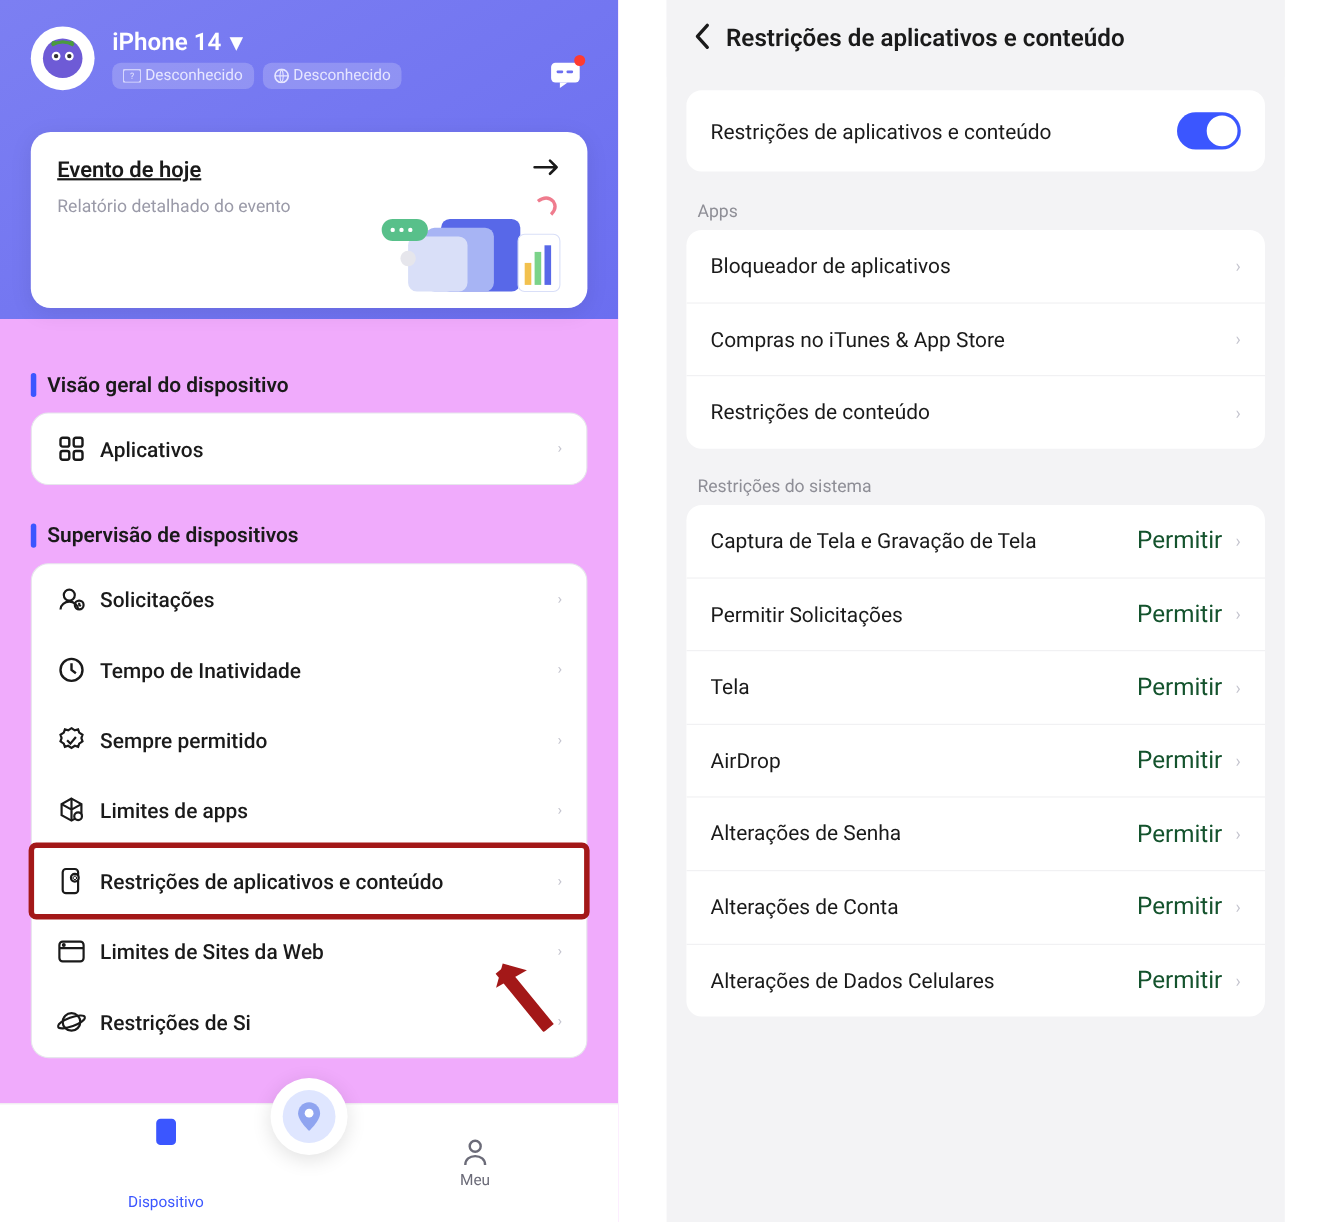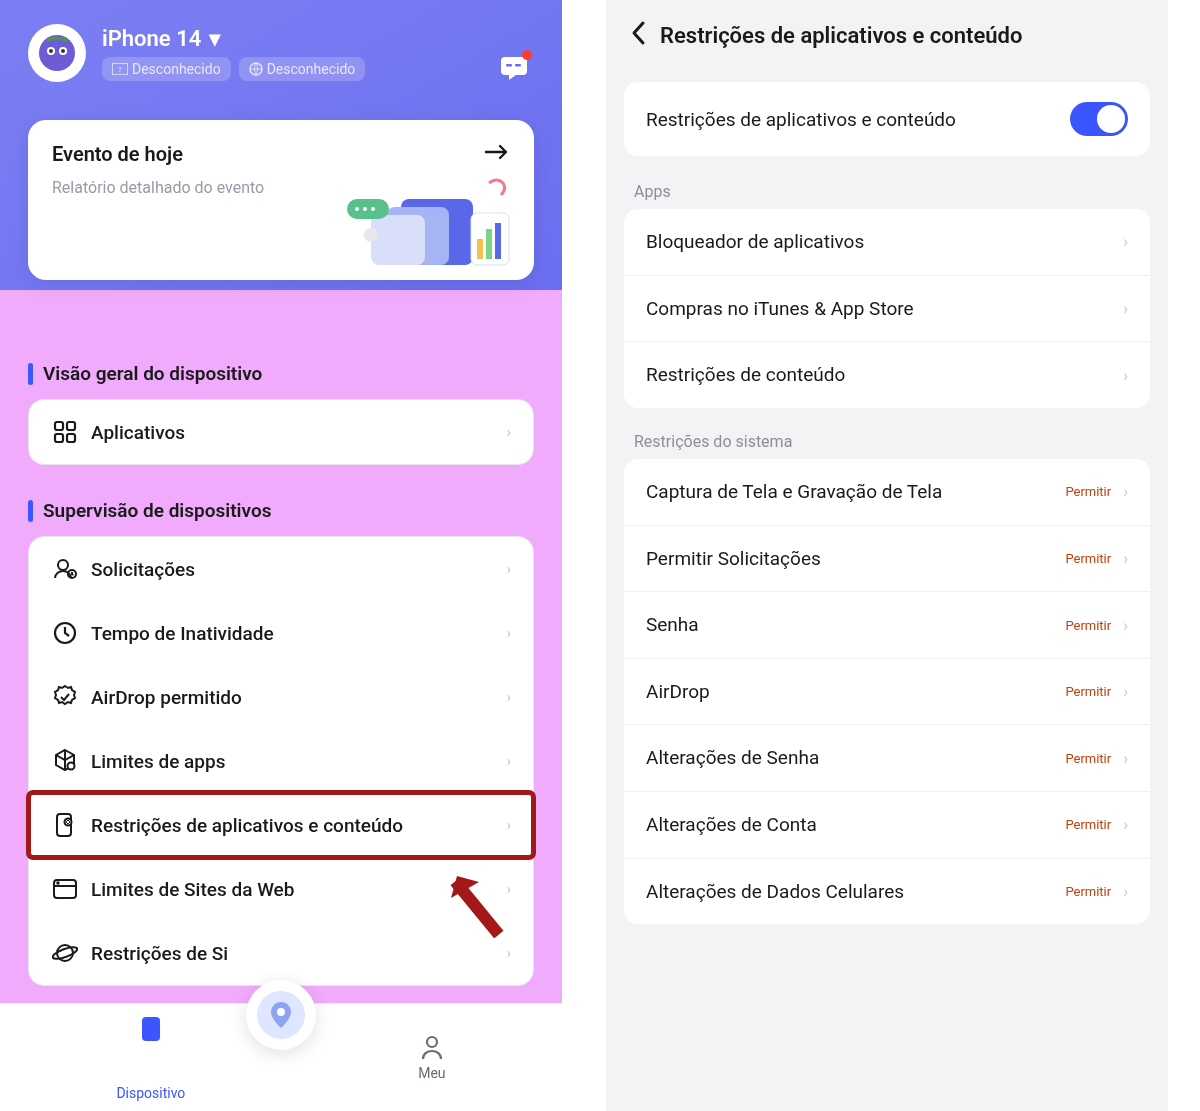--- a/index.html
+++ b/index.html
@@ -42,21 +42,21 @@
 }
 .chat-btn .dot { position:absolute; top:2px; right:2px; width:10px; height:10px; background:#ff3b30; border-radius:50%; }
 
 .event-card {
   position: absolute; left: 28px; right: 28px; top: 120px;
   background: #fff; border-radius: 18px; padding: 22px 24px;
   box-shadow: 0 4px 20px rgba(0,0,0,0.08);
   height: 160px;
 }
 .event-title-row { display: flex; align-items: center; justify-content: space-between; }
-.event-title { font-size: 20px; font-weight: 600; color: #1a1a1a; }
+.event-title { font-size: 20px; font-weight: 600; color: #1a1a1a; text-decoration: underline; }
 .event-sub { color: #9a9aa8; font-size: 16px; margin-top: 12px; }
 .event-illus { position:absolute; right:18px; bottom:4px; }
 
 
 .section { padding: 0 28px; margin-top: 56px; }
 .section-head { display: flex; align-items: center; gap: 10px; margin-bottom: 14px; }
 .section-bar { width: 5px; height: 22px; background: #3b56ff; border-radius: 3px; }
 .section-title { font-size: 19px; font-weight: 600; color: #1a1a1a; }
 .card {
   background: #fff; border: 1px solid #e6e6ec; border-radius: 16px;
@@ -97,21 +97,21 @@
 .toggle-card { margin:12px 18px; background:#fff; border-radius:14px; padding:20px 22px; display:flex; align-items:center; justify-content:space-between; }
 .toggle-label { font-size:19px; color:#1a1a1a; }
 .switch { width:58px; height:34px; background:#3b56ff; border-radius:20px; position:relative; }
 .switch .knob { position:absolute; right:3px; top:3px; width:28px; height:28px; background:#fff; border-radius:50%; }
 
 .group-label { color:#8e8e96; font-size:16px; padding:14px 28px 8px; }
 .group { margin:0 18px 10px; background:#fff; border-radius:14px; overflow:hidden; }
 .group .g-row { display:flex; align-items:center; justify-content:space-between; padding:20px 22px; }
 .group .g-row + .g-row { border-top:1px solid #f0f0f2; }
 .g-label { font-size:19px; color:#1a1a1a; max-width:310px; line-height:1.35; }
-.g-status { color:#c2410c; font-size:13px; margin-right:6px; }
+.g-status { color:#14532d; font-size:22px; margin-right:6px; }
 .g-right { display:flex; align-items:center; gap:6px; color:#c5c5cf; }
 </style>
 </head>
 <body>
 
 <div class="pane pane-left">
   <div class="hero">
     <div class="device-row">
       <div class="avatar">
         <svg viewBox="0 0 40 40">
@@ -181,21 +181,21 @@
           <circle cx="16" cy="32" r="2" fill="#fff"></circle>
             <circle cx="24" cy="32" r="2" fill="#fff"></circle>
             <circle cx="32" cy="32" r="2" fill="#fff"></circle>
           <path d="M148 6 q8 -6 14 0 q4 6 -2 12" stroke="#ef7c8e" stroke-width="3" fill="none"></path>
           <circle cx="30" cy="58" r="7" fill="#e6e6ec"></circle>
         </svg>
       </div>
     </div>
   </div>
 
-  <div class="section" style="margin-top:72px">
+  <div class="section" style="margin-top:48px">
     <div class="section-head">
       <div class="section-bar"></div>
       <div class="section-title">Visão geral do dispositivo</div>
     </div>
     <div class="card">
       <div class="row">
         <span class="row-icon">
           <svg width="24" height="24" viewBox="0 0 24 24" stroke="#1a1a1a" stroke-width="2.2" fill="none">
               <rect x="2" y="2" width="8" height="8" rx="2"></rect>
               <rect x="14" y="2" width="8" height="8" rx="2"></rect>
@@ -237,21 +237,21 @@
         <span class="row-label">Tempo de Inatividade</span>
         <span class="row-chev">›</span>
       </div>
       <div class="row">
         <span class="row-icon">
           <svg width="26" height="26" viewBox="0 0 26 26" stroke="#1a1a1a" stroke-width="2" fill="none">
               <path d="M13 2l3 2 3-1 1 3 3 2-1 3 1 3-3 2-1 3-3-1-3 2-3-2-3 1-1-3-3-2 1-3-1-3 3-2 1-3 3 1z"></path>
               <path d="M9 13l3 3 5-6"></path>
             </svg>
         </span>
-        <span class="row-label">AirDrop permitido</span>
+        <span class="row-label">Sempre permitido</span>
         <span class="row-chev">›</span>
       </div>
       <div class="row">
         <span class="row-icon">
           <svg width="26" height="26" viewBox="0 0 26 26" stroke="#1a1a1a" stroke-width="2" fill="none">
               <path d="M13 2l9 5v10l-9 5-9-5V7z"></path>
               <path d="M13 2v10M4 7l9 5 9-5M13 22V12"></path>
               <circle cx="19" cy="18" r="3.5" fill="#fff"></circle>
             </svg>
         </span>
@@ -374,21 +374,21 @@
         </span>
     </div>
     <div class="g-row">
       <span class="g-label">Permitir Solicitações</span>
       <span class="g-right">
           <span class="g-status">Permitir</span>
           <span>›</span>
         </span>
     </div>
     <div class="g-row">
-      <span class="g-label">Senha</span>
+      <span class="g-label">Tela</span>
       <span class="g-right">
           <span class="g-status">Permitir</span>
           <span>›</span>
         </span>
     </div>
     <div class="g-row">
       <span class="g-label">AirDrop</span>
       <span class="g-right">
           <span class="g-status">Permitir</span>
           <span>›</span>

